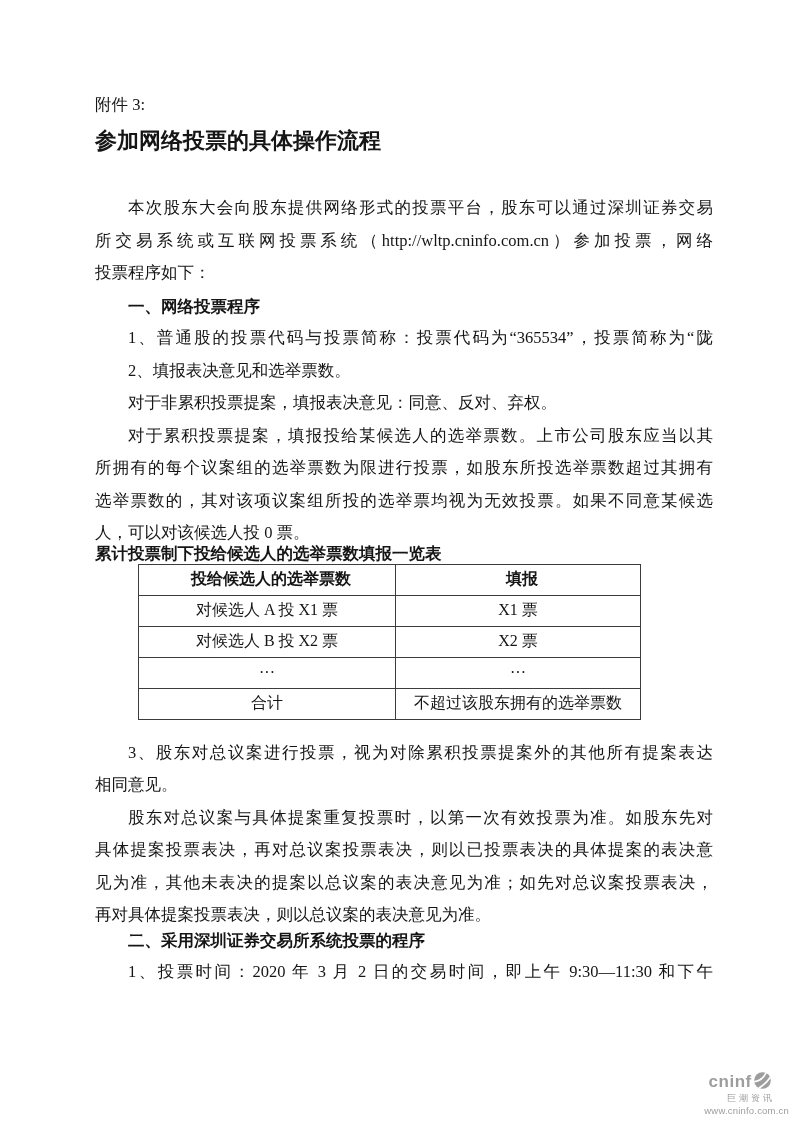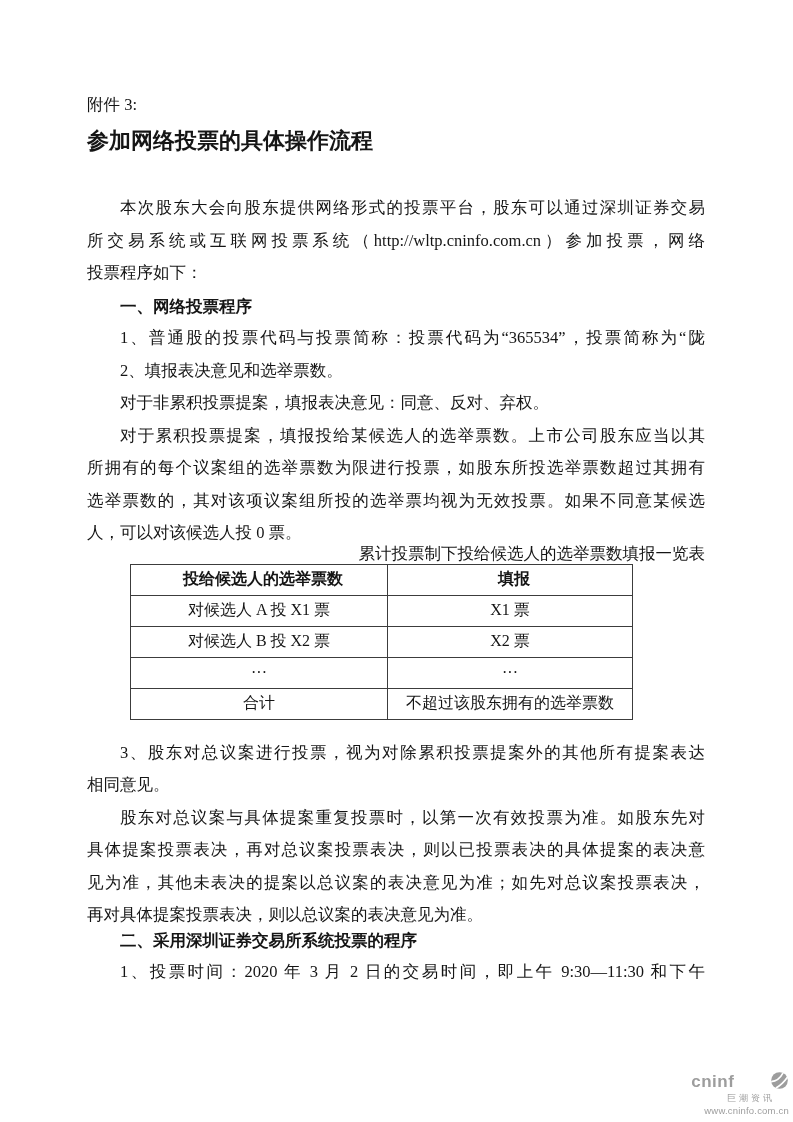--- a/index.html
+++ b/index.html
@@ -4,40 +4,40 @@
 <style>
   * { margin: 0; padding: 0; box-sizing: border-box; }
   html, body { background: #ffffff; }
   body {
     width: 793px; height: 1122px;
     position: relative; overflow: hidden;
     font-family: "Liberation Serif", "DejaVu Serif", serif;
     color: #151515;
   }
   .content {
-    position: absolute; left: 87px; top: 89px; width: 618px;
+    position: absolute; left: 95px; top: 89px; width: 618px;
     font-size: 16.5px;
   }
   .ln { line-height: 32.5px; height: 32.5px; overflow: hidden; }
   .ind { text-indent: 2em; }
   .j { text-align: justify; text-align-last: justify; }
   .doc-title {
     font-size: 22px; font-weight: bold; text-align: left;
     line-height: 38px; height: 38px;
     font-family: "Liberation Serif", "DejaVu Serif", serif;
   }
   .intro-block { margin-top: 32.5px; }
   .hd {
     font-family: "Liberation Sans", "DejaVu Sans", sans-serif;
     font-weight: bold; font-size: 16.5px;
   }
   .hd2 { margin-top: -8px; }
   .tbl-caption {
-    text-align: right; line-height: 28px; height: 28px;
-    margin-top: -10px; overflow: hidden;
+    text-align: left; line-height: 28px; height: 28px;
+    margin-top: -10px; overflow: hidden; font-weight: bold;
   }
   table.votes {
     width: 502px; margin-left: 43px; margin-top: -4px;
     border-collapse: collapse; table-layout: fixed;
     font-size: 16px;
   }
   table.votes col.c1 { width: 257px; }
   table.votes col.c2 { width: 245px; }
   table.votes th, table.votes td {
     border: 1px solid #3c3c3c; height: 31px;
@@ -46,21 +46,21 @@
   }
   table.votes th { font-weight: bold; padding-left: 12px; }
   .after-table { margin-top: 17px; }
   .logo {
     position: absolute; right: 4px; bottom: 7px;
     text-align: right; color: #9d9d9d;
     font-family: "Liberation Sans", "DejaVu Sans", sans-serif;
     line-height: 1;
   }
   .logo-top {
-    display: flex; align-items: center; justify-content: space-between;
+    display: flex; align-items: center; justify-content: center;
     font-weight: bold; font-size: 17px; letter-spacing: 0.5px; height: 20px;
   }
   .logo-swirl { width: 19px; height: 19px; margin-left: 1px; margin-top: -3px; }
   .logo-cn { font-size: 9px; letter-spacing: 3px; margin-top: 2px; padding-right: 14px; }
   .logo-url { font-size: 9.5px; letter-spacing: 0.2px; margin-top: 3px; margin-left: 13px; }
 </style>
 </head>
 <body>
 
 <div class="content">

